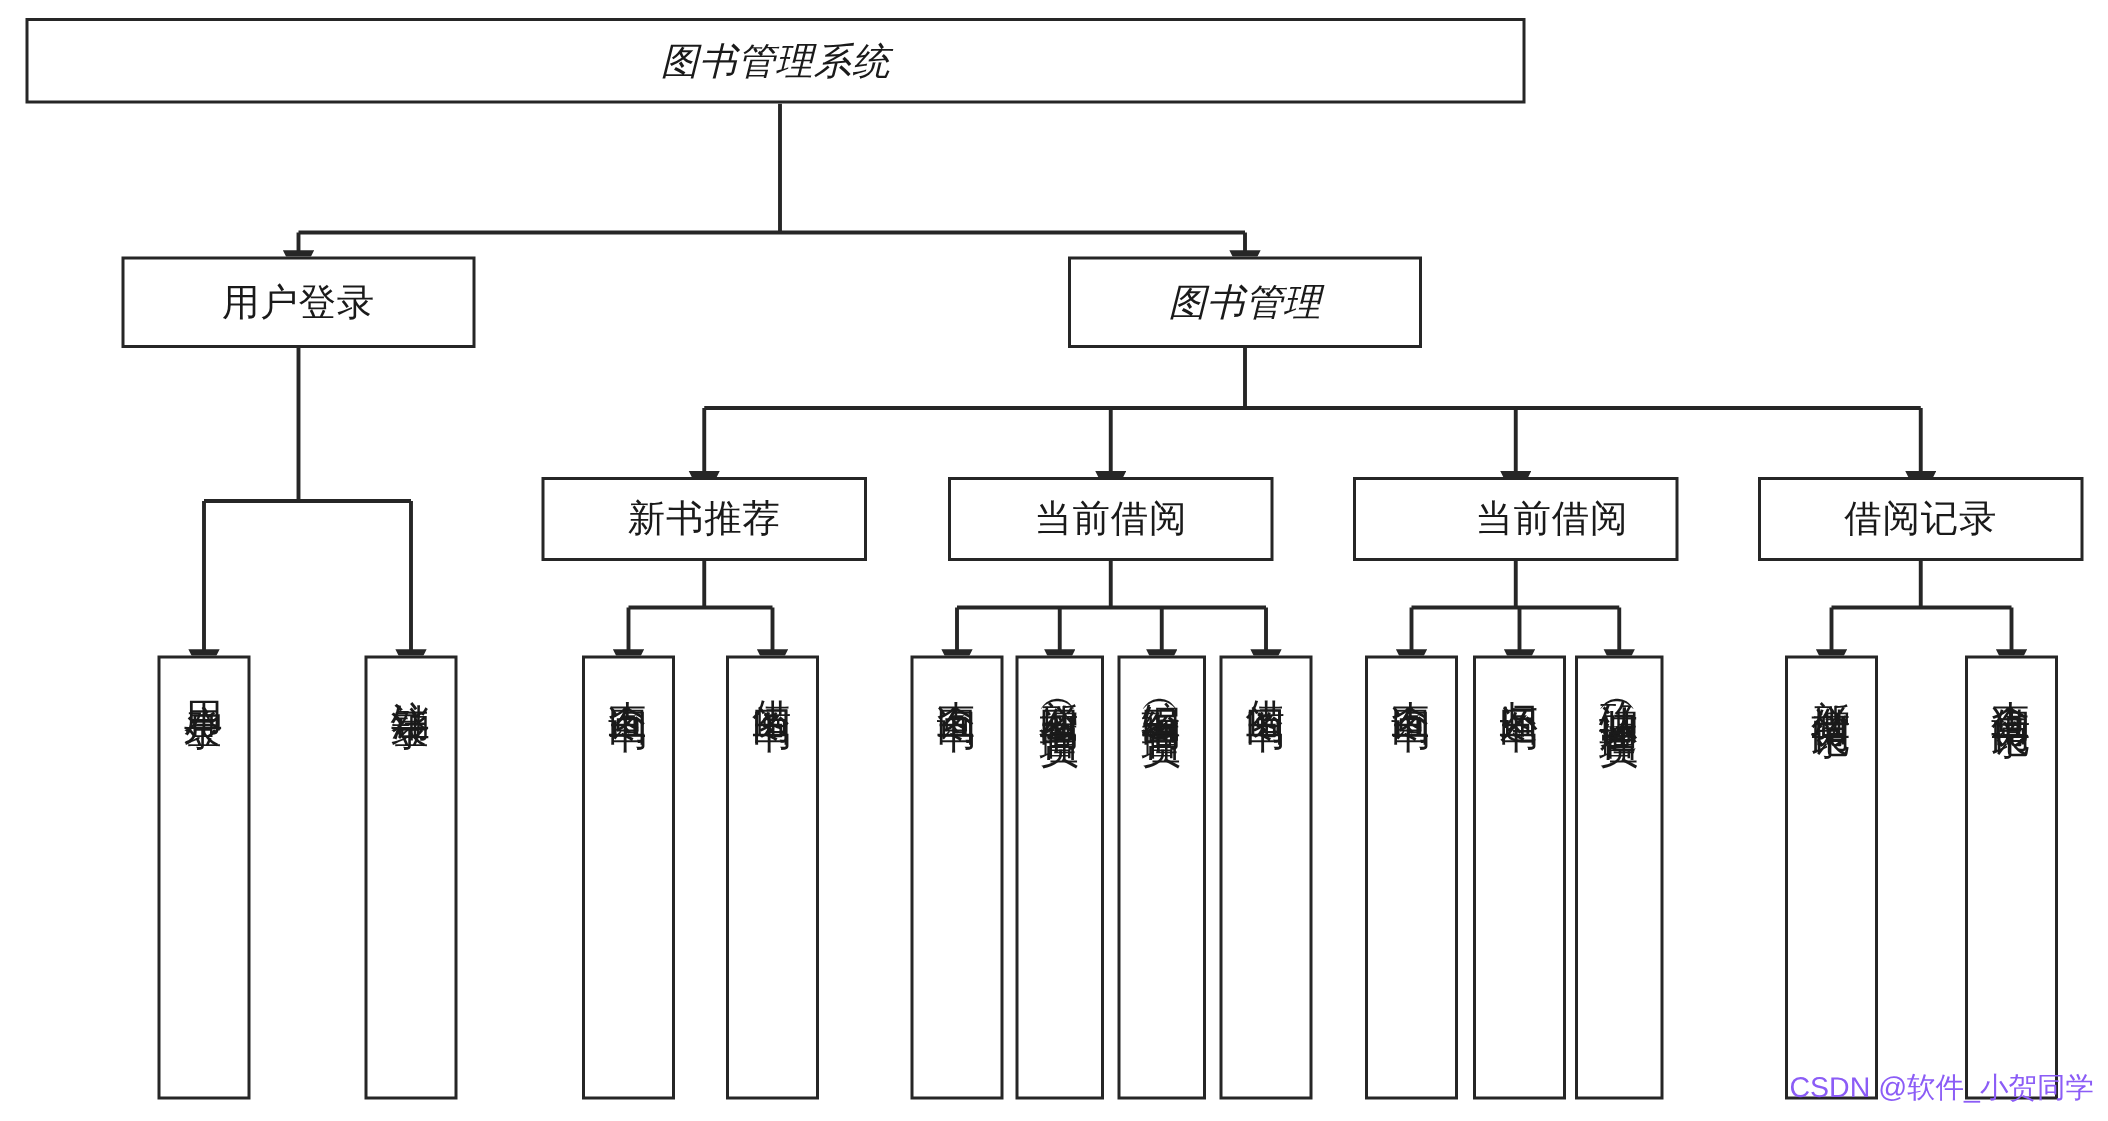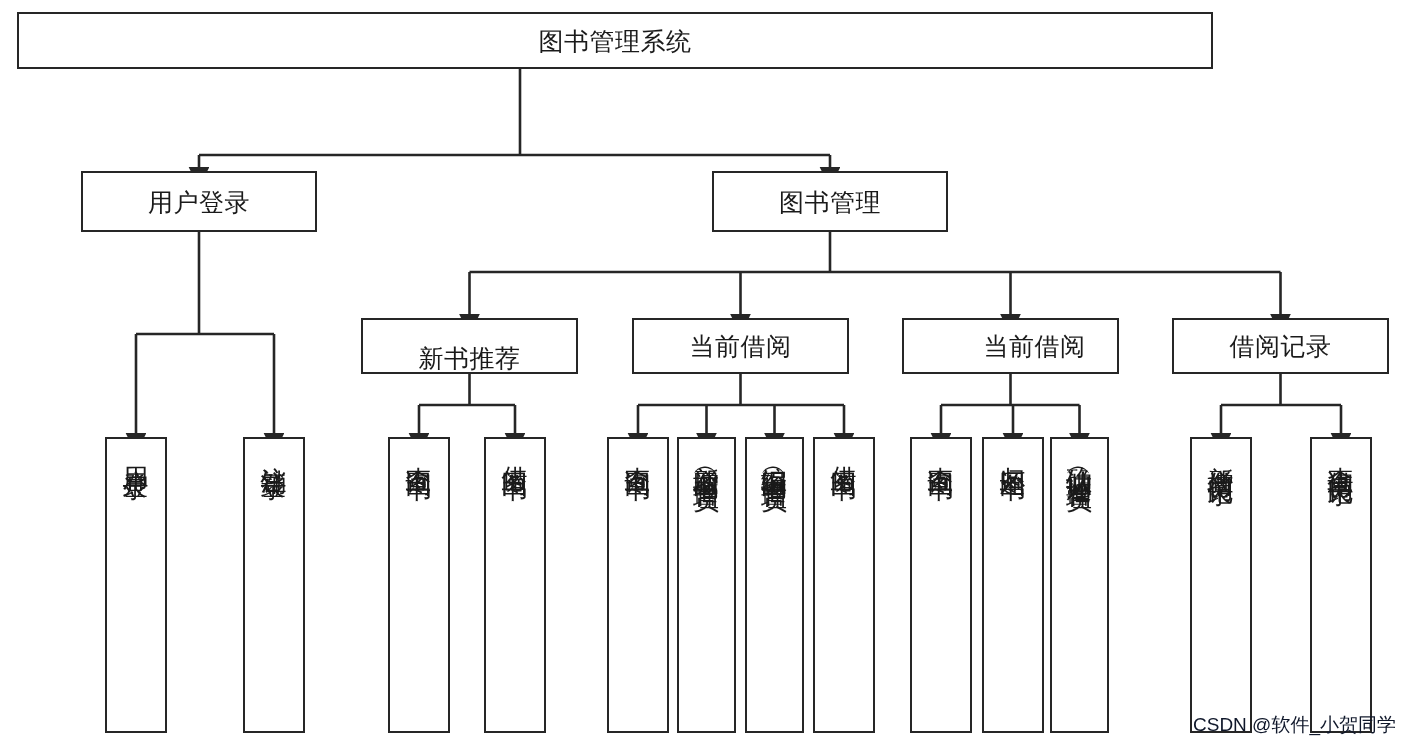--- a/index.html
+++ b/index.html
@@ -58,21 +58,21 @@
     line-height: 1;
   }
   .node.root .label {
     font-size: 25px;
   }
   .watermark {
     position: absolute;
     left: 1193px;
     top: 712px;
     font-size: 19px;
-    color: #0f172a;
+    color: #8b5cf6;
     white-space: nowrap;
     font-family: "Liberation Sans", "DejaVu Sans", sans-serif;
   }
 </style>
 </head>
 <body>
 
 <div id="diagram-root">
   <svg class="edges" viewBox="0 0 1405 747" xmlns="http://www.w3.org/2000/svg">
     <defs>
@@ -110,30 +110,30 @@
         <path d="M941,405 L941,436" marker-end="url(#arrow)"></path>
         <path d="M1013,405 L1013,436" marker-end="url(#arrow)"></path>
         <path d="M1079.5,405 L1079.5,436" marker-end="url(#arrow)"></path>
         <path d="M1280.5,374 L1280.5,405"></path>
         <path d="M1221,405 L1341,405"></path>
         <path d="M1221,405 L1221,436" marker-end="url(#arrow)"></path>
         <path d="M1341,405 L1341,436" marker-end="url(#arrow)"></path>
       </g>
   </svg>
   <div id="node-layer">
-      <div class="node horizontal root" style="left: 17px; top: 12px; width: 1196px; height: 57px;">
+      <div class="node horizontal root" style="left: 17px; top: 12px; width: 1000px; height: 57px; font-style: italic;">
         <span class="label">图书管理系统</span>
       </div>
       <div class="node horizontal" style="left: 81px; top: 171px; width: 236px; height: 61px;">
         <span class="label">用户登录</span>
       </div>
-      <div class="node horizontal" style="left: 712px; top: 171px; width: 236px; height: 61px;">
+      <div class="node horizontal" style="left: 712px; top: 171px; width: 236px; height: 61px; font-style: italic;">
         <span class="label">图书管理</span>
       </div>
-      <div class="node horizontal" style="left: 361px; top: 318px; width: 217px; height: 56px; align-items: flex-end;">
+      <div class="node horizontal" style="left: 361px; top: 318px; width: 217px; height: 56px;">
         <span class="label">新书推荐</span>
       </div>
       <div class="node horizontal" style="left: 632px; top: 318px; width: 217px; height: 56px;">
         <span class="label">当前借阅</span>
       </div>
       <div class="node horizontal" style="left: 902px; top: 318px; width: 217px; height: 56px; padding-left: 48px;">
         <span class="label">当前借阅</span>
       </div>
       <div class="node horizontal" style="left: 1172px; top: 318px; width: 217px; height: 56px;">
         <span class="label">借阅记录</span>

